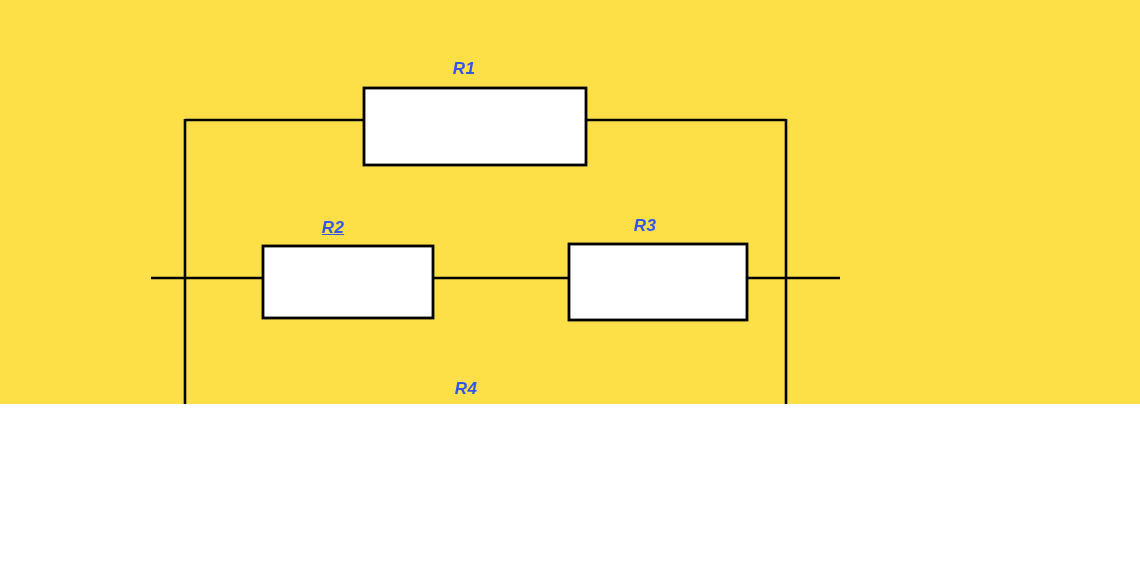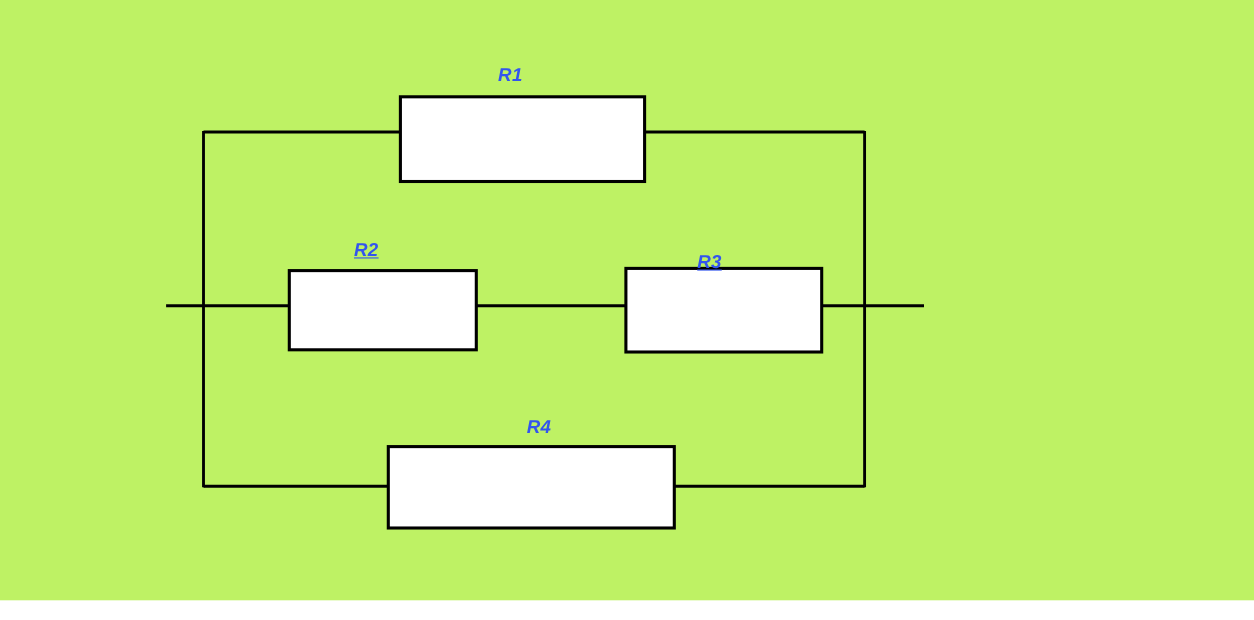--- a/index.html
+++ b/index.html
@@ -7,22 +7,22 @@
     margin: 0;
     padding: 0;
     background: #ffffff;
   }
   body {
     font-family: "Liberation Sans", sans-serif;
   }
   #canvas {
     position: relative;
     width: 1140px;
-    height: 546px;
-    background: #bef264;
+    height: 404px;
+    background: #fde047;
     overflow: hidden;
   }
   #circuit-svg {
     position: absolute;
     left: 0;
     top: 0;
     width: 1140px;
     height: 564px;
     display: block;
   }
@@ -72,17 +72,17 @@
         <rect x="364" y="88" width="222" height="77" class="resistor-body" stroke="#000000"></rect>
         <rect x="263" y="246" width="170" height="72" class="resistor-body" stroke="#000000"></rect>
         <rect x="569" y="244" width="178" height="76" class="resistor-body" stroke="#000000"></rect>
         <rect x="353" y="406" width="260" height="74" class="resistor-body" stroke="#000000"></rect>
       </g>
   </svg>
 
   <div id="labels-layer">
       <div class="res-label" style="left: 464px; top: 69px; color: rgb(51, 85, 238);">R1</div>
       <div class="res-label" style="left: 333px; top: 228px; color: rgb(51, 85, 238); text-decoration: underline;">R2</div>
-      <div class="res-label" style="left: 645px; top: 239px; color: rgb(51, 85, 238); text-decoration: underline;">R3</div>
-      <div class="res-label" style="left: 490px; top: 389px; color: rgb(51, 85, 238);">R4</div>
+      <div class="res-label" style="left: 645px; top: 226px; color: rgb(51, 85, 238);">R3</div>
+      <div class="res-label" style="left: 466px; top: 389px; color: rgb(51, 85, 238);">R4</div>
     </div>
 
 </div>
 
 </body></html>

